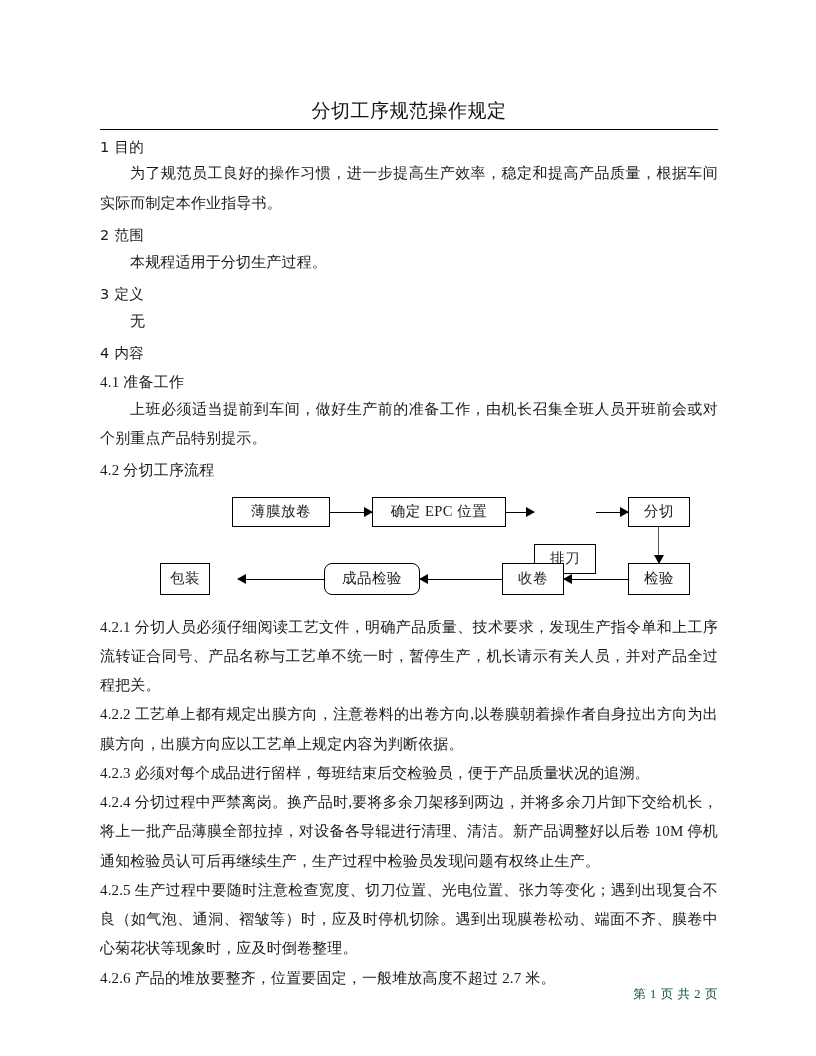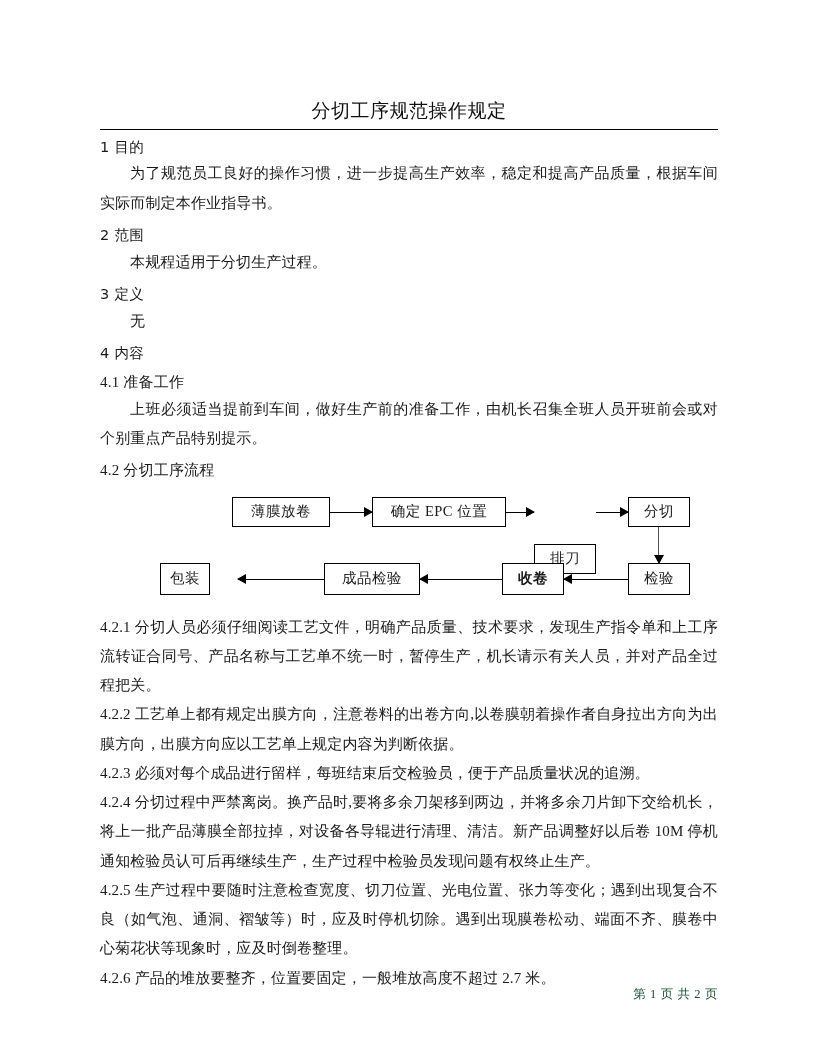--- a/index.html
+++ b/index.html
@@ -178,26 +178,26 @@
       <span>分切</span>
     </div>
 
     <div class="varrow" style="left:558px; top:38px; height:36px;"></div>
 
     <div class="fbox" style="left:528px; top:74px; width:62px; height:32px;">
       <span>检验</span>
     </div>
     <div class="harrow left" style="left:464px; top:90px; width:64px;"></div>
 
-    <div class="fbox" style="left:402px; top:74px; width:62px; height:32px;font-weight:bold;">
+    <div class="fbox" style="left:402px; top:74px; width:62px; height:32px;">
       <span>收卷</span>
     </div>
     <div class="harrow left" style="left:320px; top:90px; width:82px;"></div>
 
-    <div class="fbox" style="left:224px; top:74px; width:96px; height:32px;">
+    <div class="fbox" style="left:224px; top:74px; width:96px; height:32px;border-radius:8px;">
       <span>成品检验</span>
     </div>
     <div class="harrow left" style="left:138px; top:90px; width:86px;"></div>
 
     <div class="fbox" style="left:60px; top:74px; width:50px; height:32px;">
       <span>包装</span>
     </div>
 
   </div>
 

